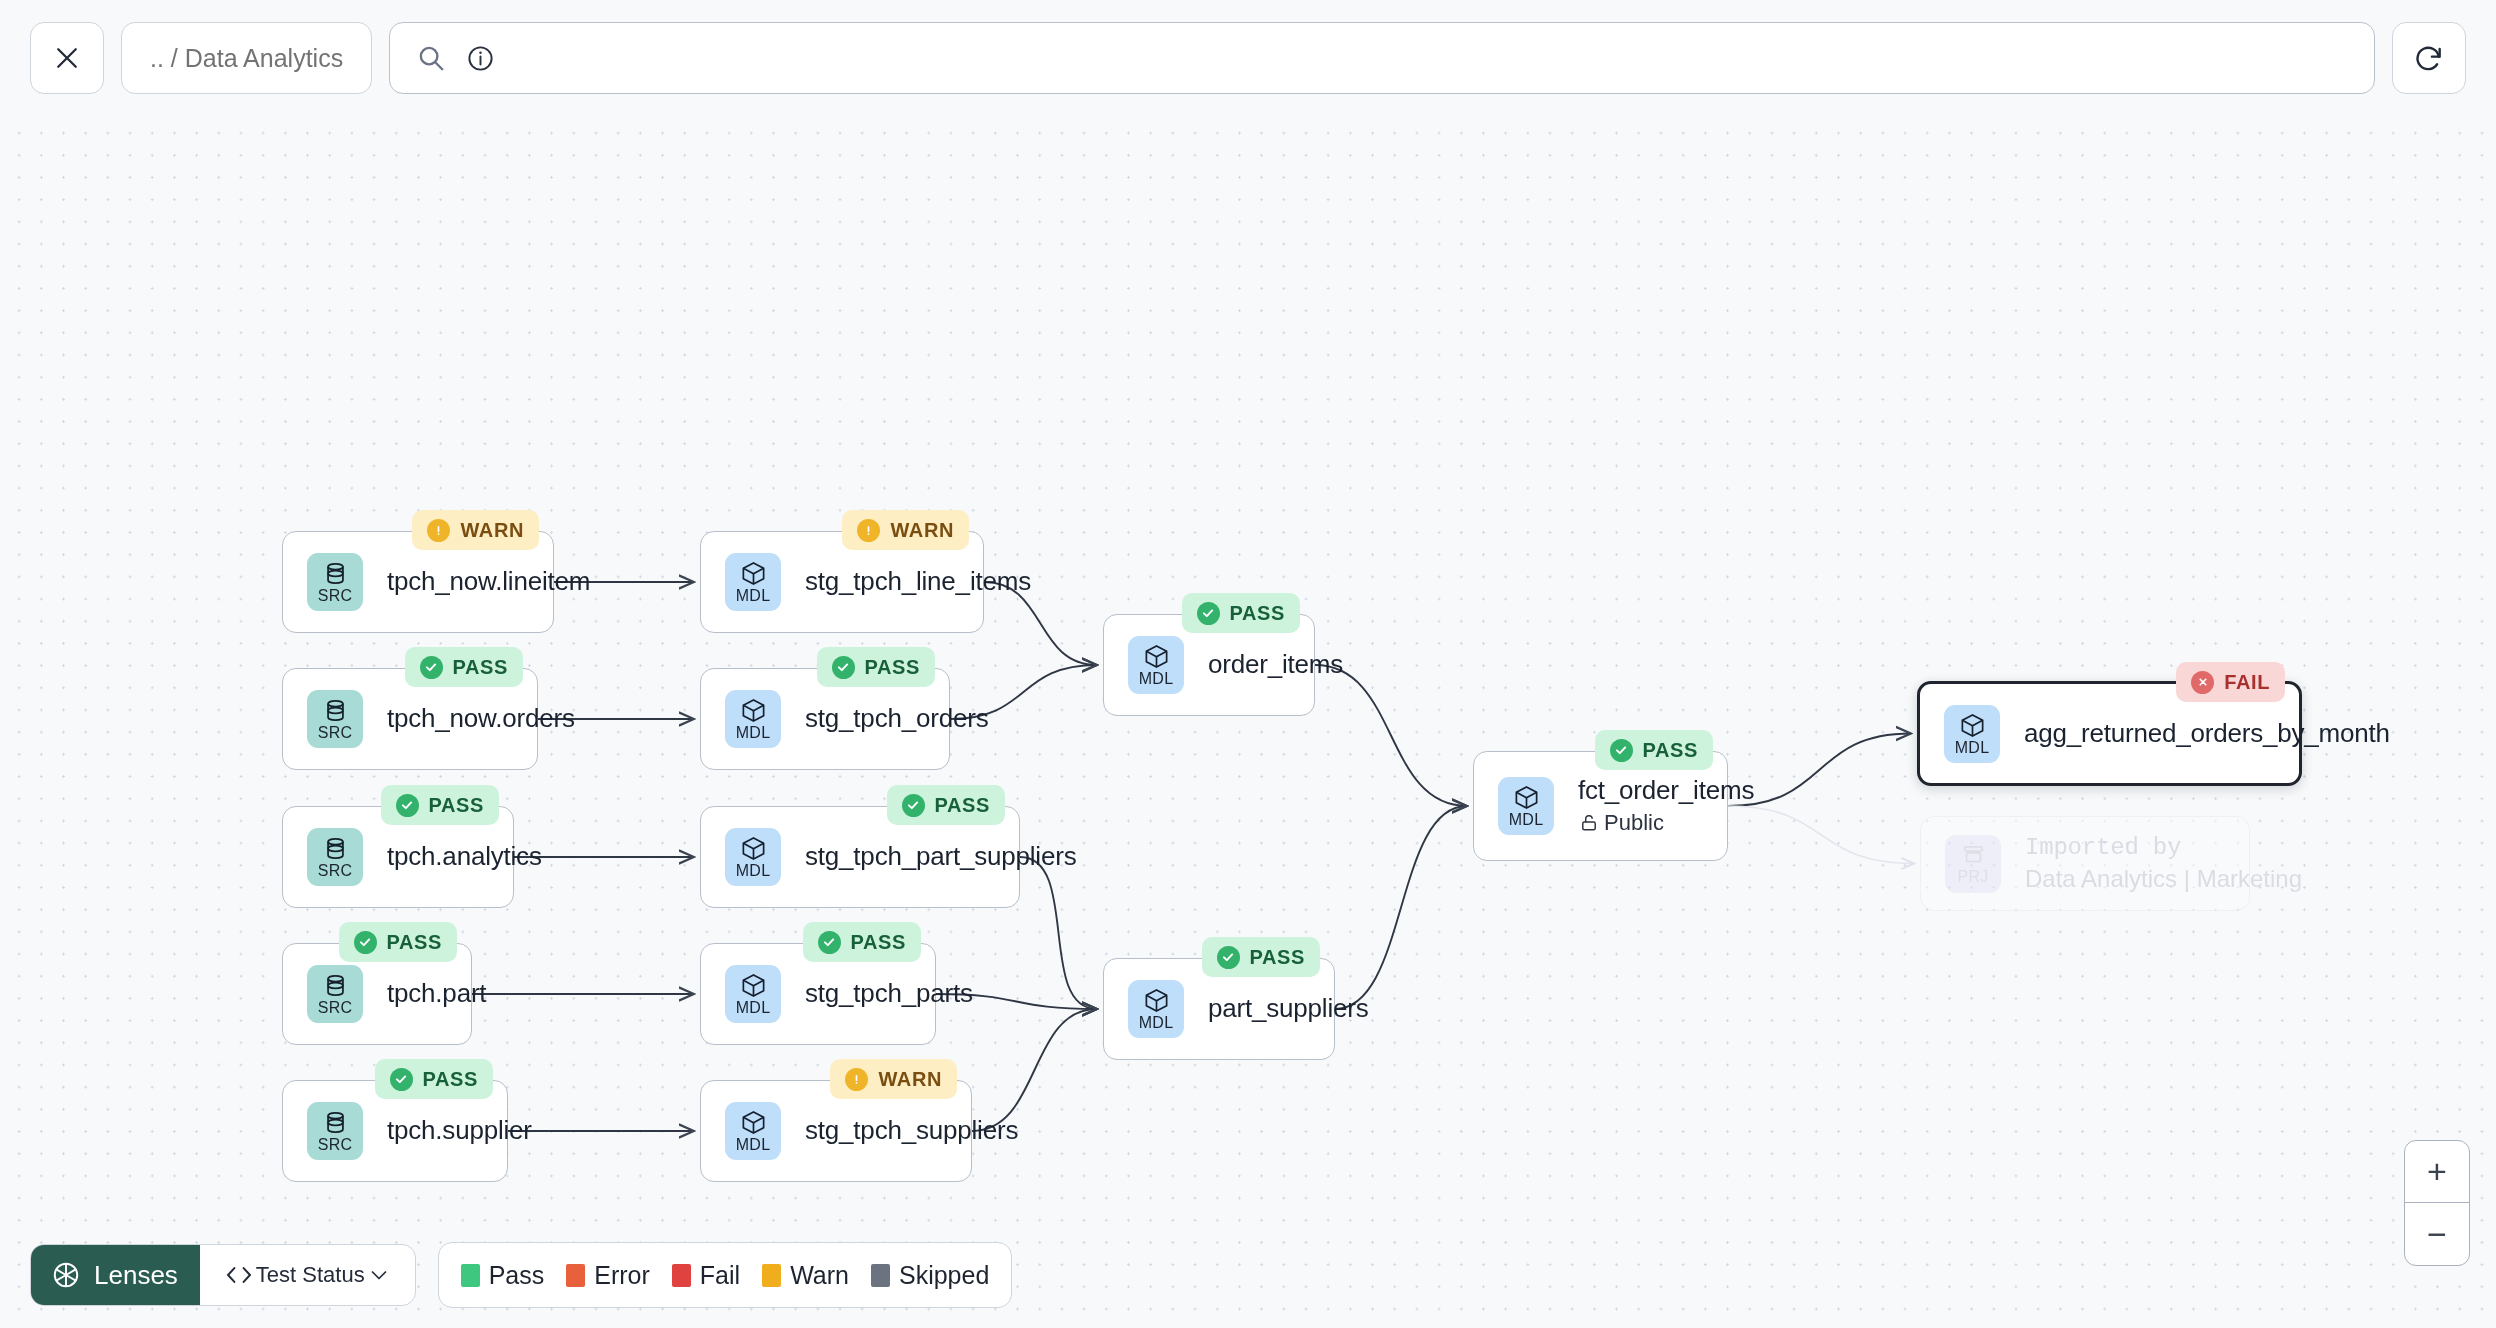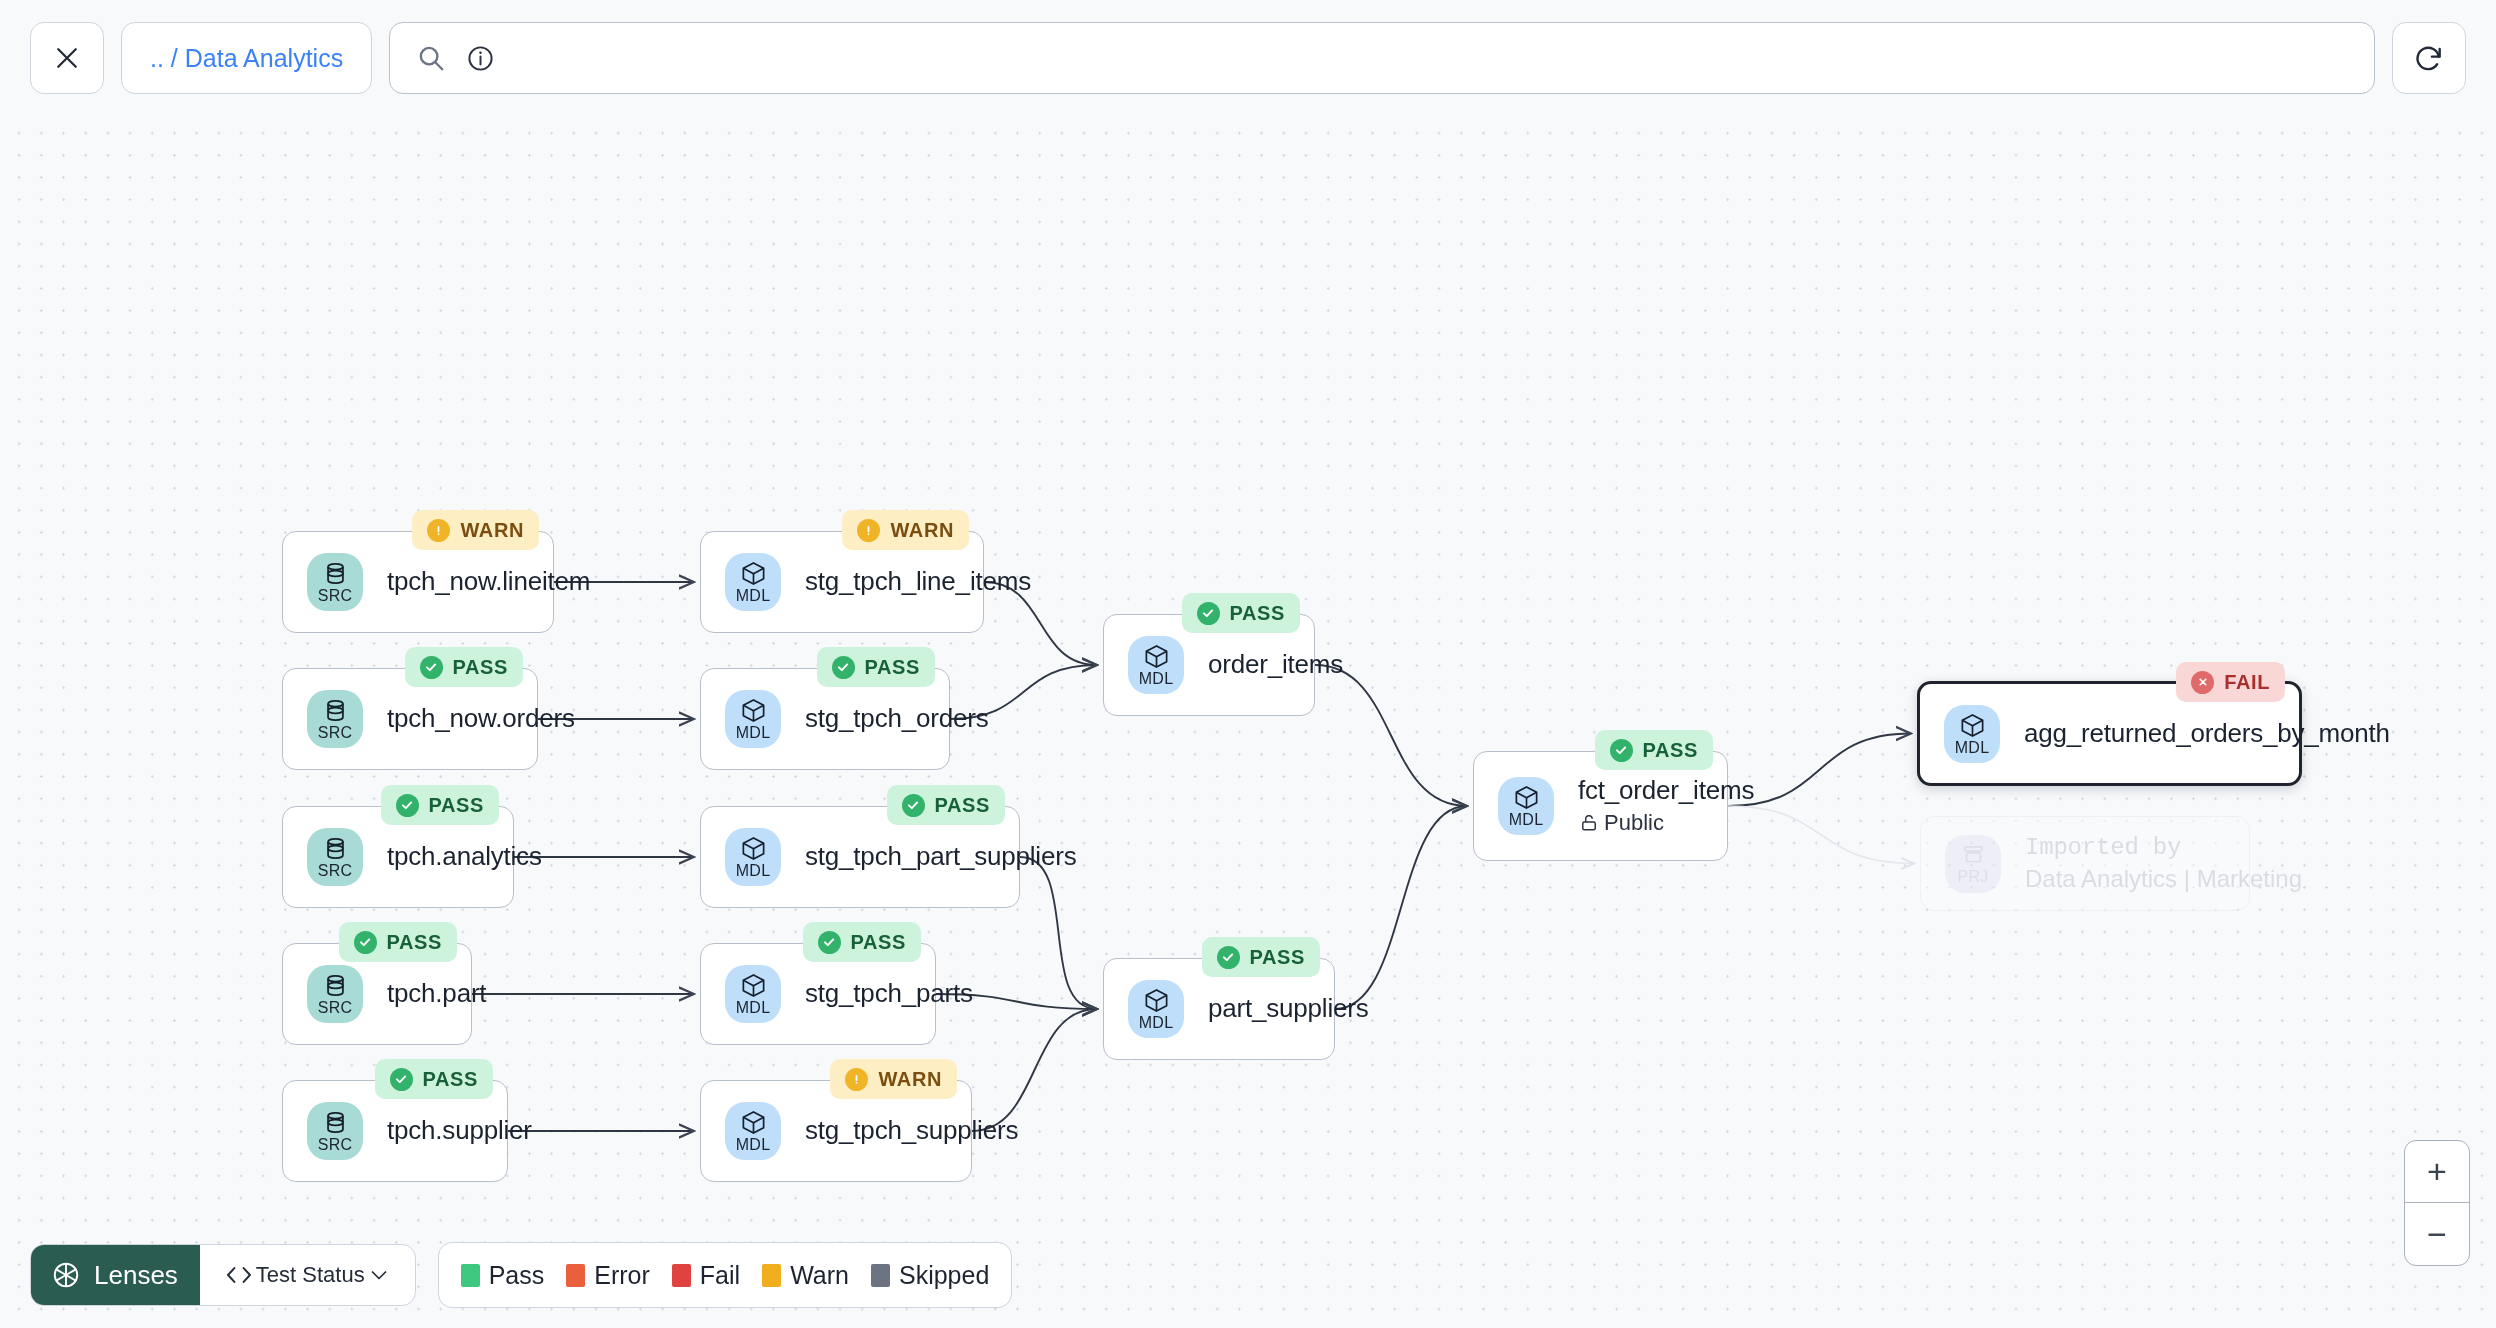--- a/index.html
+++ b/index.html
@@ -22,21 +22,21 @@
   }
   .tb-btn {
     background: #ffffff;
     border: 1.6px solid #cfd5dd;
     border-radius: 14px;
     height: 72px;
     display: flex; align-items: center; justify-content: center;
     cursor: pointer;
   }
   #close-btn { width: 74px; }
-  #breadcrumb-btn { padding: 0 28px; font-size: 25px; color: #3b82f6; white-space: nowrap; }
+  #breadcrumb-btn { padding: 0 28px; font-size: 25px; color: #737373; white-space: nowrap; }
   #search-wrap {
     flex: 1 1 auto;
     background: #ffffff;
     border: 1.6px solid #b9c1cc;
     border-radius: 14px;
     height: 72px;
     display: flex; align-items: center;
     padding: 0 26px 0 26px;
     gap: 20px;
     position: relative;
@@ -84,21 +84,21 @@
     z-index: 9;
   }
   .node.ghost {
     border: 1.6px solid #e6e9ef;
     background: #fbfcfd;
     opacity: .55;
     z-index: 3;
   }
   .type-badge {
     width: 56px; height: 58px;
-    border-radius: 20px;
+    border-radius: 11px;
     display: flex; flex-direction: column;
     align-items: center; justify-content: center;
     gap: 1px;
     flex: 0 0 auto;
   }
   .type-badge.src { background: #a8dbd5; }
   .type-badge.mdl { background: #bfdefa; }
   .type-badge.prj { background: #e6e6f5; }
   .type-badge .tb-label {
     font-size: 16px; font-weight: 500; color: #1b2430; line-height: 1;

